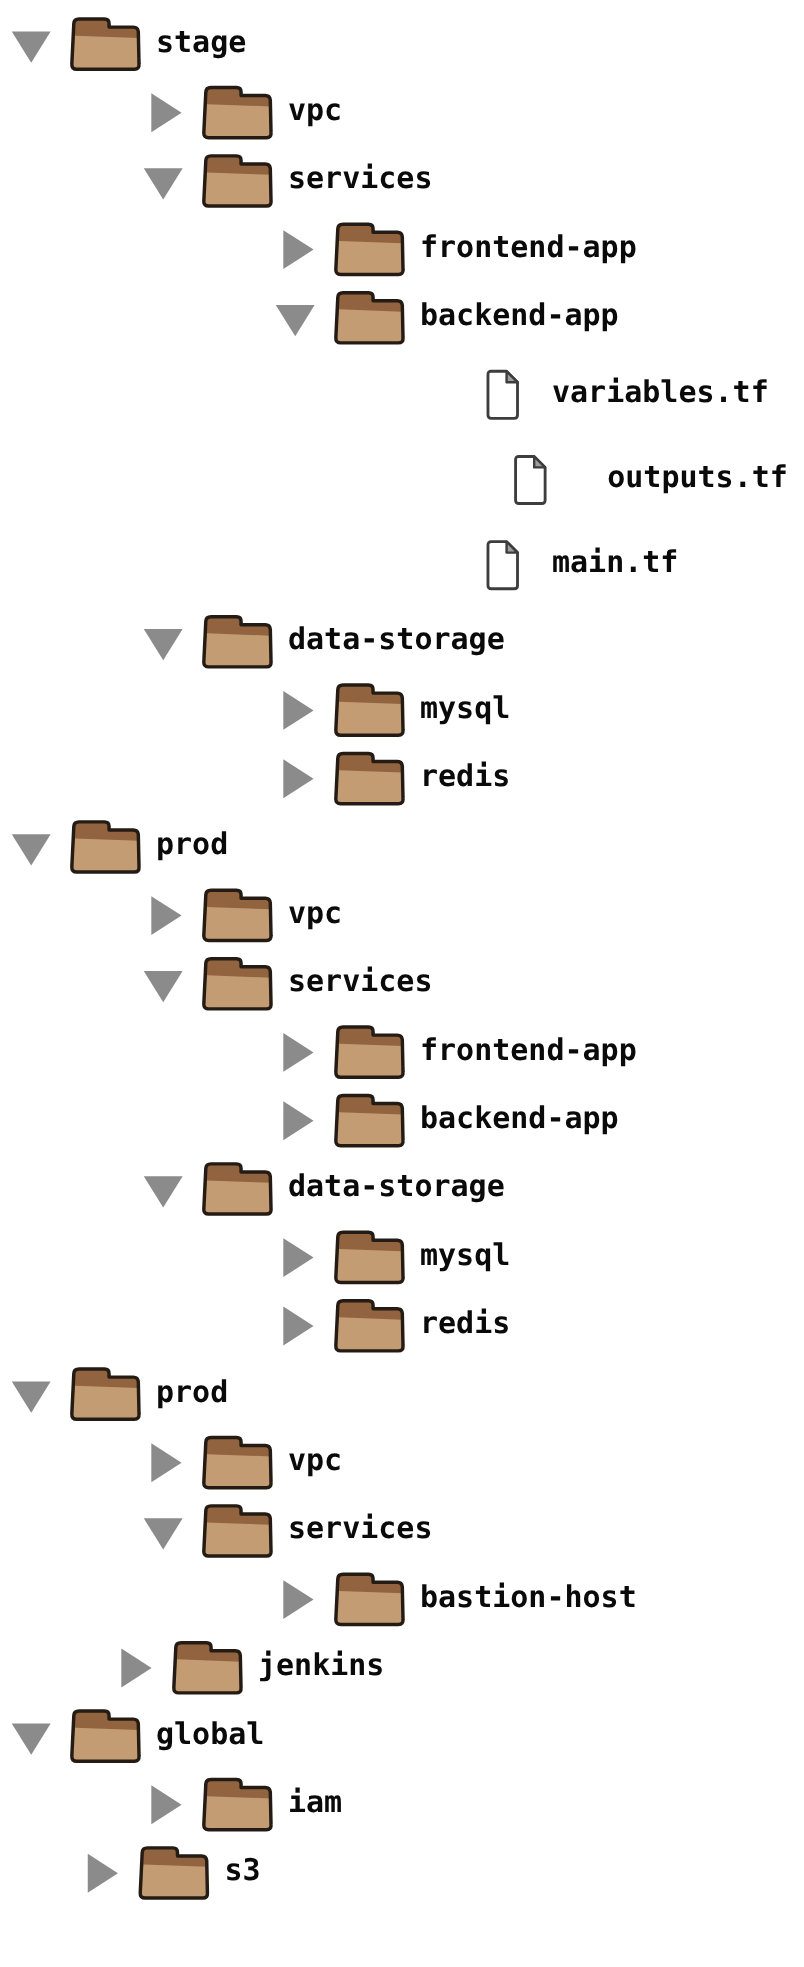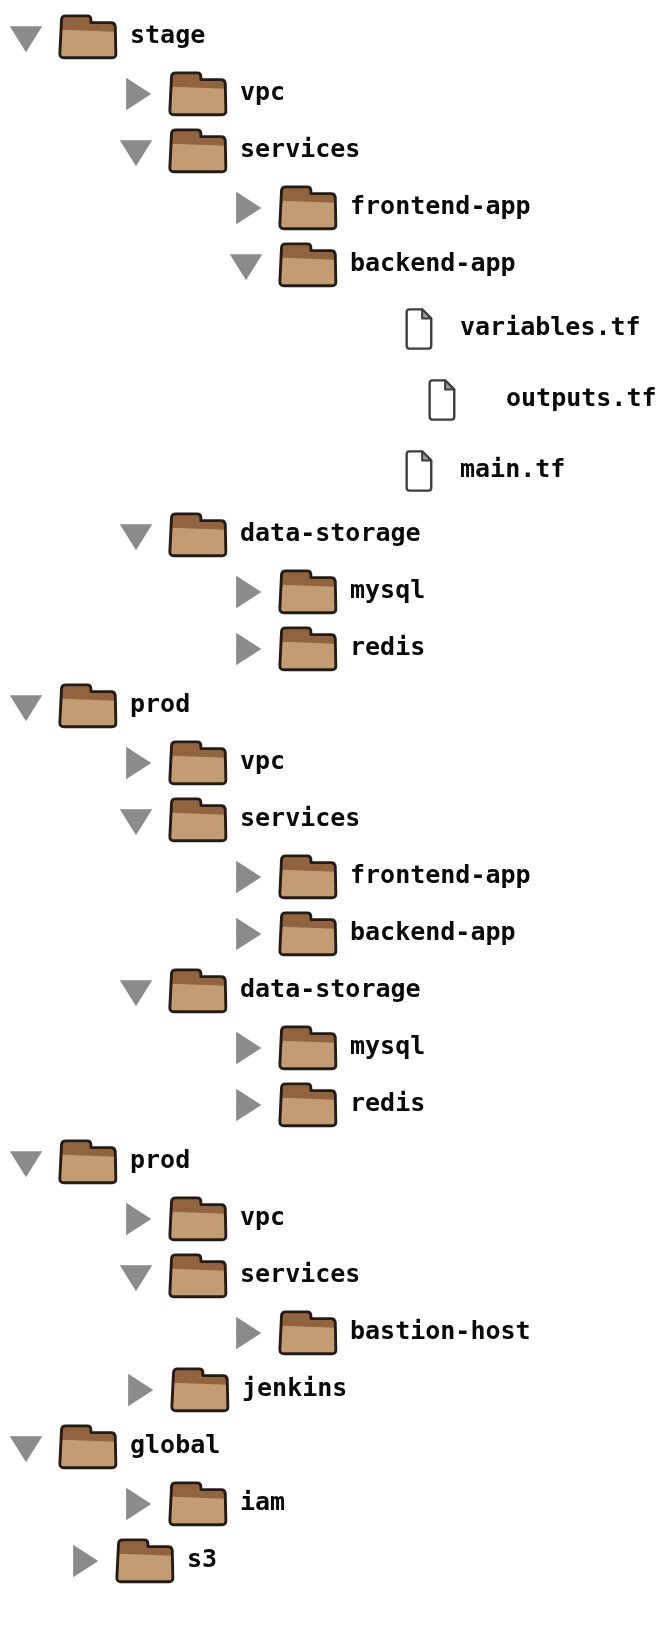--- a/index.html
+++ b/index.html
@@ -431,21 +431,21 @@
     <span class="icon-slot">
       <svg class="folder-svg" width="66" height="48" viewBox="0 0 68 50" aria-hidden="true">
         <path d="M11,3 L33,3 Q37,3 37,7 L37,10 L58,10 Q62,10 62.4,14 L63,42 Q63.4,46.6 59,46.6 L9,46.6 Q4.4,46.6 4.7,42 L6.4,7 Q6.6,3 11,3 Z" fill="#91643f"></path>
         <path d="M7.4,17.5 L62.6,19.5 L63,42 Q63.4,46.6 59,46.6 L9,46.6 Q4.4,46.6 4.7,42 Z" fill="#c49c73"></path>
         <path d="M11,3 L33,3 Q37,3 37,7 L37,10 L58,10 Q62,10 62.4,14 L63,42 Q63.4,46.6 59,46.6 L9,46.6 Q4.4,46.6 4.7,42 L6.4,7 Q6.6,3 11,3 Z" fill="none" stroke="#241c14" stroke-width="3" stroke-linejoin="round"></path>
       </svg>
 
     </span>
     <span class="label">bastion-host</span>
   </div>
-    <div class="row folder collapsed" style="padding-left: 120px; text-align: right;">
+    <div class="row folder collapsed" style="padding-left: 93px; text-align: right;">
     <span class="twisty">
 
       <svg class="tri-right" width="38" height="38" viewBox="0 0 40 40" aria-hidden="true">
         <polygon points="9,2 37,20 9,38" fill="#8b8b8b"></polygon>
       </svg>
     </span>
     <span class="icon-slot">
       <svg class="folder-svg" width="66" height="48" viewBox="0 0 68 50" aria-hidden="true">
         <path d="M11,3 L33,3 Q37,3 37,7 L37,10 L58,10 Q62,10 62.4,14 L63,42 Q63.4,46.6 59,46.6 L9,46.6 Q4.4,46.6 4.7,42 L6.4,7 Q6.6,3 11,3 Z" fill="#91643f"></path>
         <path d="M7.4,17.5 L62.6,19.5 L63,42 Q63.4,46.6 59,46.6 L9,46.6 Q4.4,46.6 4.7,42 Z" fill="#c49c73"></path>

